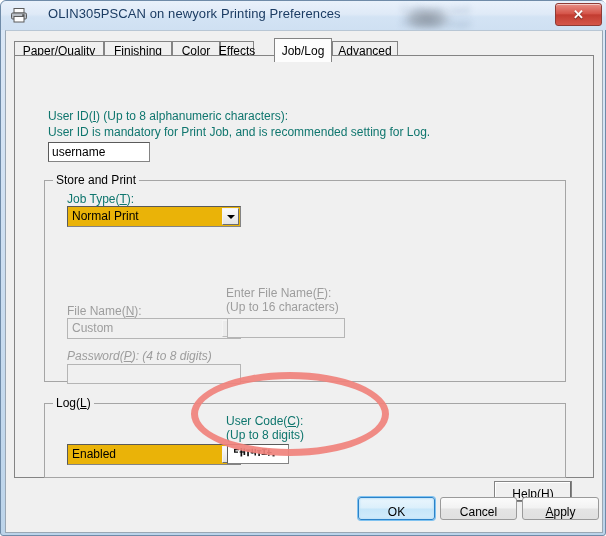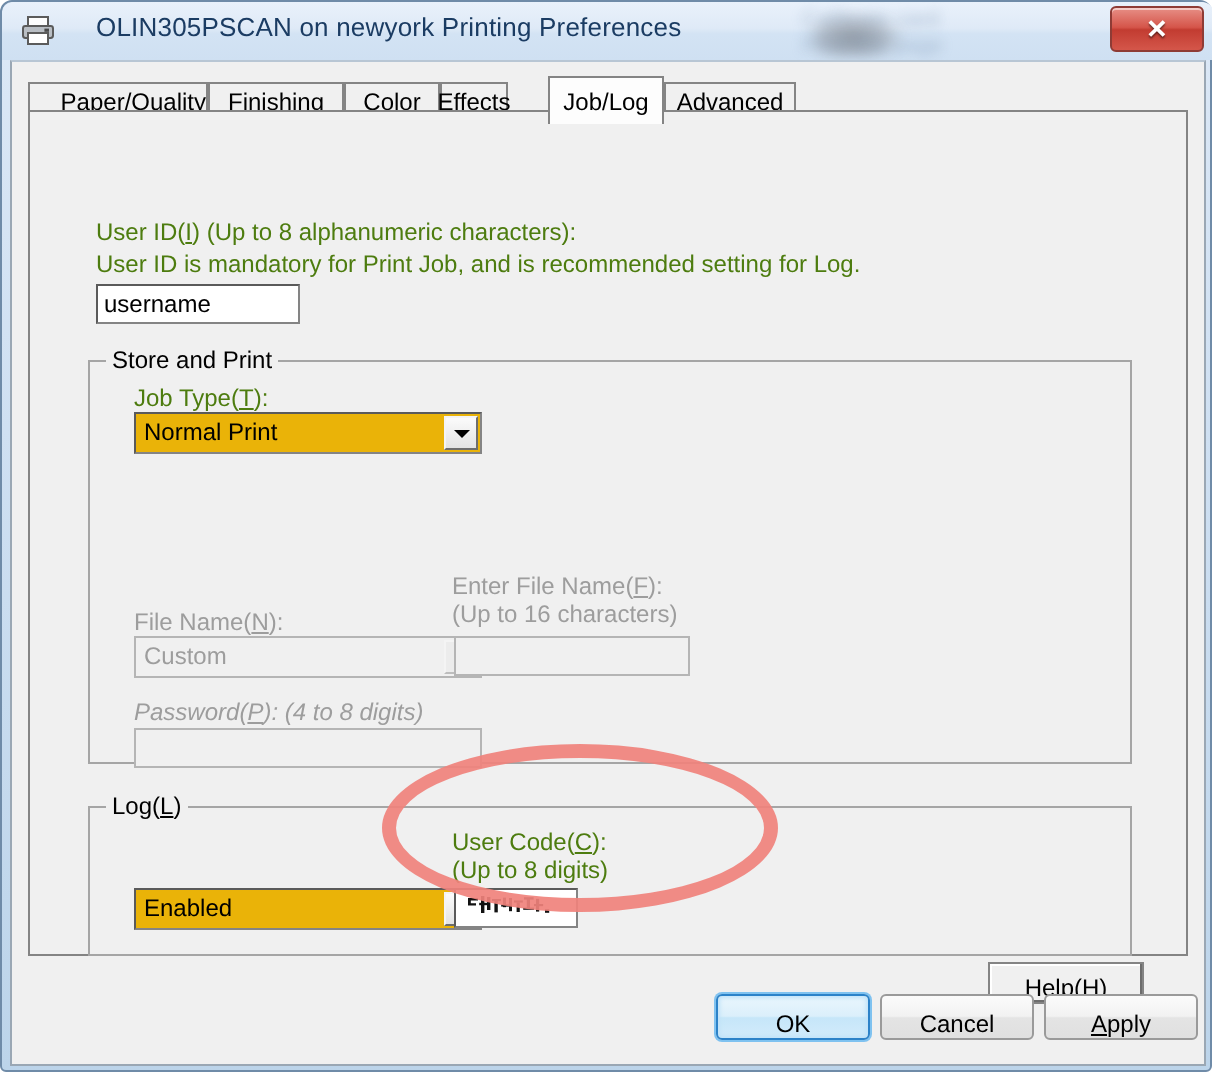--- a/index.html
+++ b/index.html
@@ -106,21 +106,21 @@
   .tabpage{
     position:absolute;left:8px;top:24px;width:580px;height:423px;
     box-sizing:border-box;
     border:1px solid #848484;
     background:#f0f0f0;
   }
 
   
   .lbl{
     position:absolute;
-    font-size:12px;color:#4d7c0f;white-space:nowrap;
+    font-size:12px;color:#0f766e;white-space:nowrap;
   }
   .lbl.dis{color:#9d9d9d;}
   .u{text-decoration:underline;}
 
   .textbox{
     position:absolute;
     box-sizing:border-box;
     background:#ffffff;
     border:1px solid #848484;
     border-top-color:#5a5a5a;border-left-color:#5a5a5a;
@@ -239,21 +239,21 @@
     <div class="title-text">OLIN305PSCAN on newyork Printing Preferences</div>
 
     <div class="btn-close">
       <span class="x">✕</span>
     </div>
   </div>
 
   <div class="client">
 
     <div class="tabstrip">
-      <div class="tab" style="left:0px;width:90px;justify-content:flex-end;">
+      <div class="tab" style="left:0px;width:90px;">
           <span>Paper/Quality</span>
         </div>
       <div class="tab" style="left:90px;width:68px;">
           <span>Finishing</span>
         </div>
       <div class="tab" style="left:158px;width:48px;">
           <span>Color</span>
         </div>
       <div class="tab" style="left:206px;width:34px;">
           <span>Effects</span>

